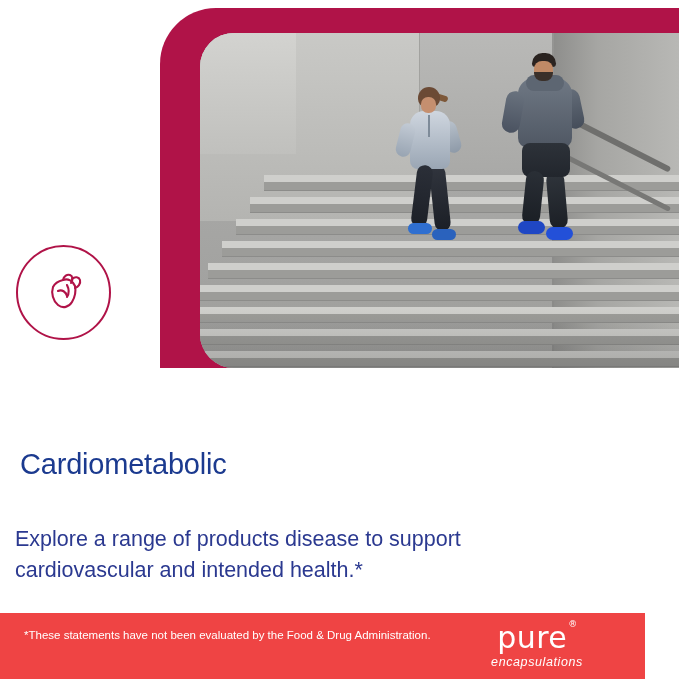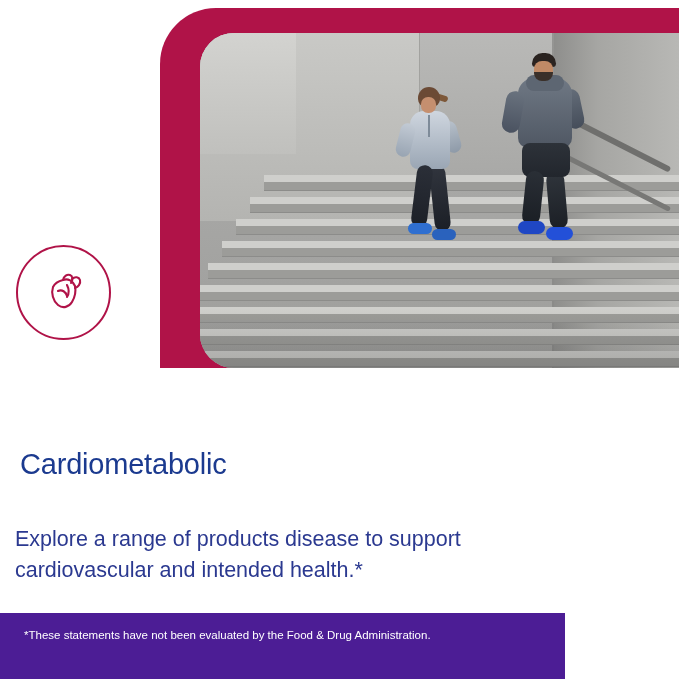--- a/index.html
+++ b/index.html
@@ -165,22 +165,22 @@
     color:#2b3990;
     font-size:21.5px;
     line-height:1.42;
     font-weight:400;
   }
 
   
   .footer {
     position:absolute;
     left:0; bottom:0;
-    width:565px; height:66px;
-    background:#4c1d95;
+    width:645px; height:66px;
+    background:#ef4444;
     color:#ffffff;
   }
   .disclaimer {
     position:absolute;
     left:24px; top:14px;
     width:440px;
     font-size:11.5px;
     line-height:1.55;
   }
   .disclaimer div:nth-child(2){ padding-left:6px; }
@@ -294,15 +294,19 @@
 
   <div class="subcopy">
     <div>Explore a range of products disease to support</div>
     <div>cardiovascular and intended health.*</div>
   </div>
 
   <div class="footer">
     <div class="disclaimer">
       <div>*These statements have not been evaluated by the Food &amp; Drug Administration.</div>
     </div>
+    <div class="brand">
+      <div class="brand-main"><span>pure</span><span class="brand-reg">®</span></div>
+      <div class="brand-sub">encapsulations</div>
+    </div>
   </div>
 
 </div>
 
 </body></html>

